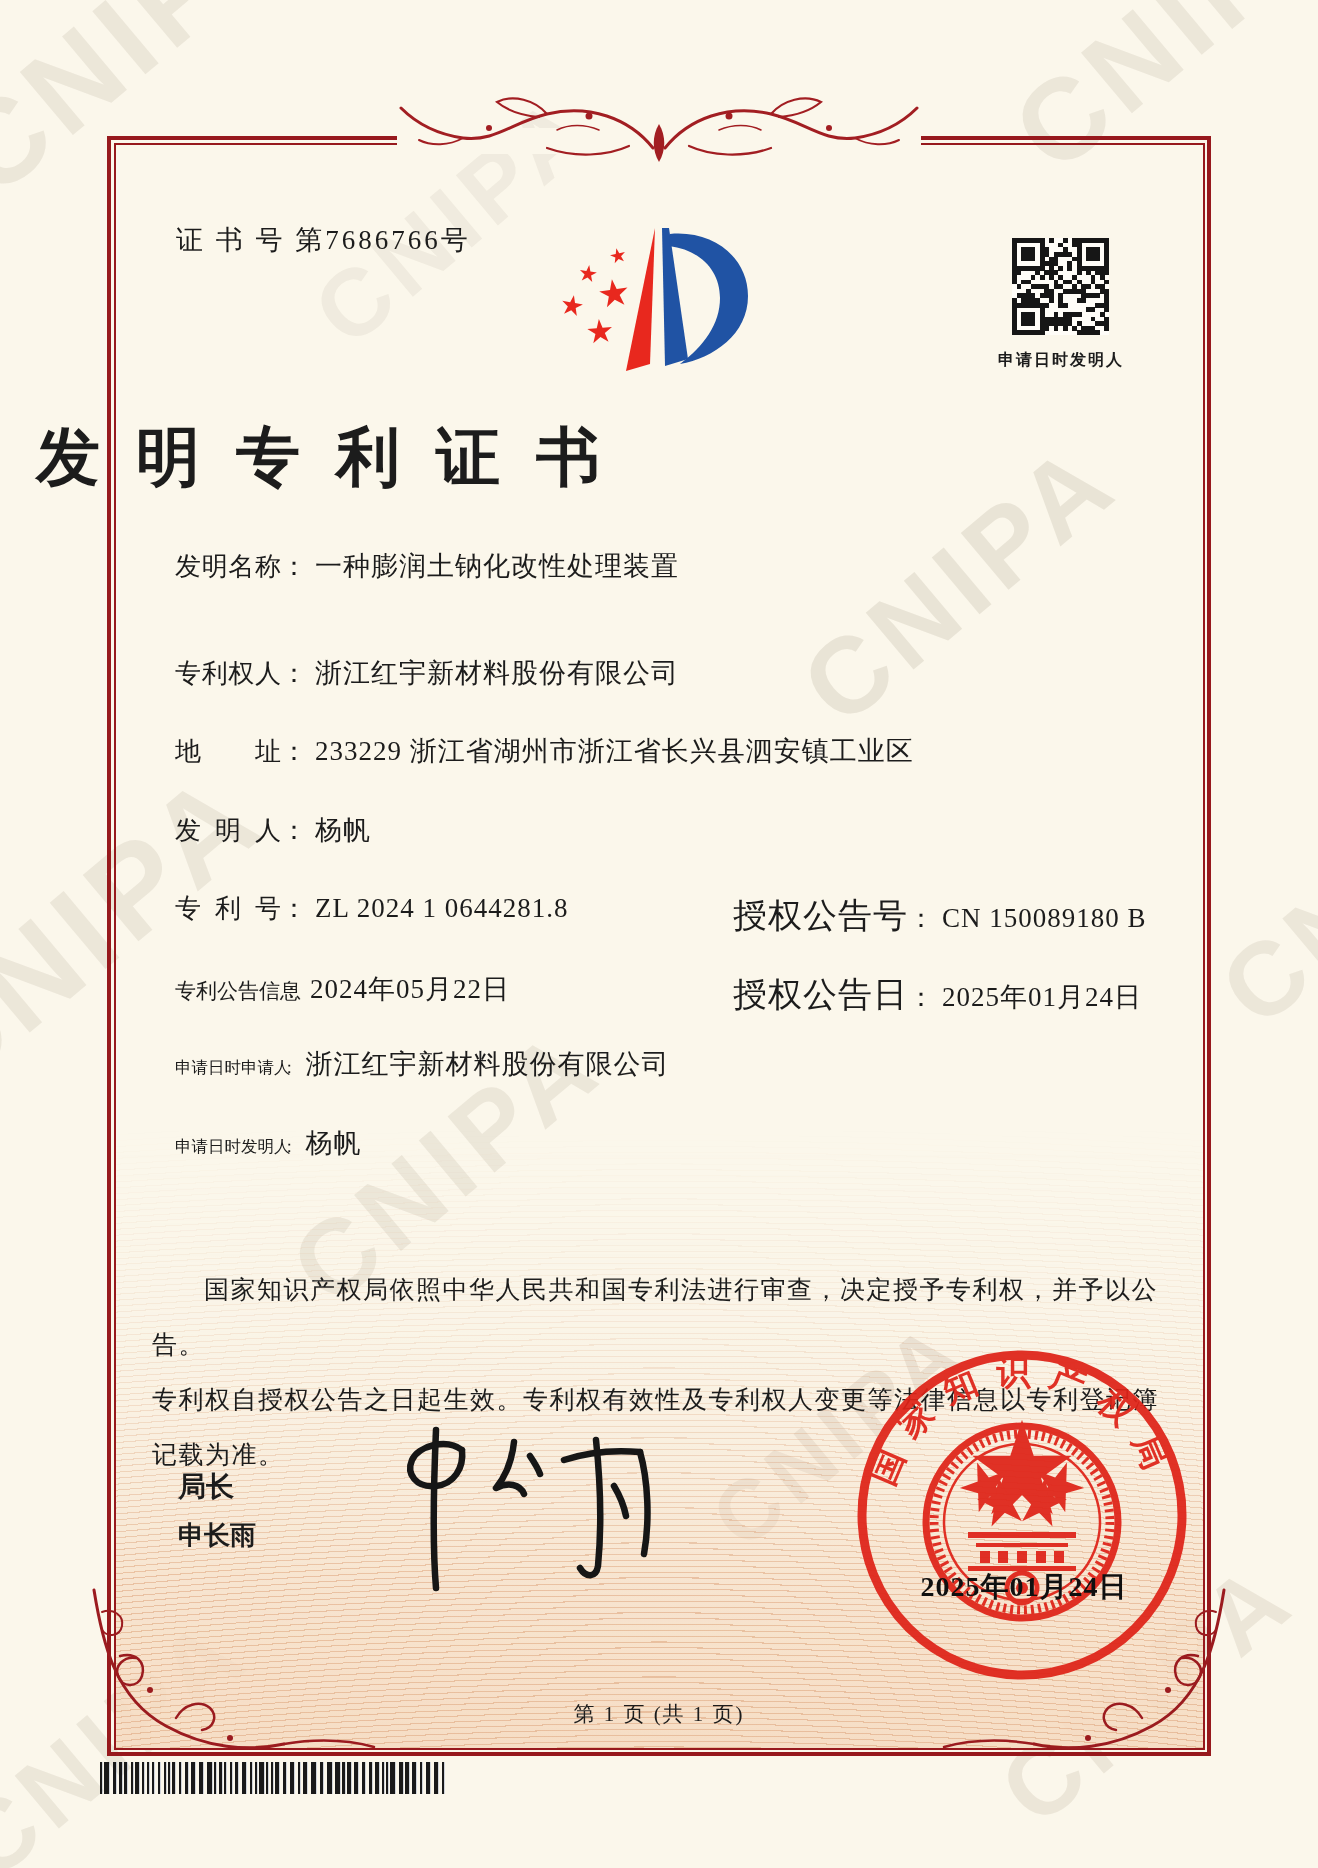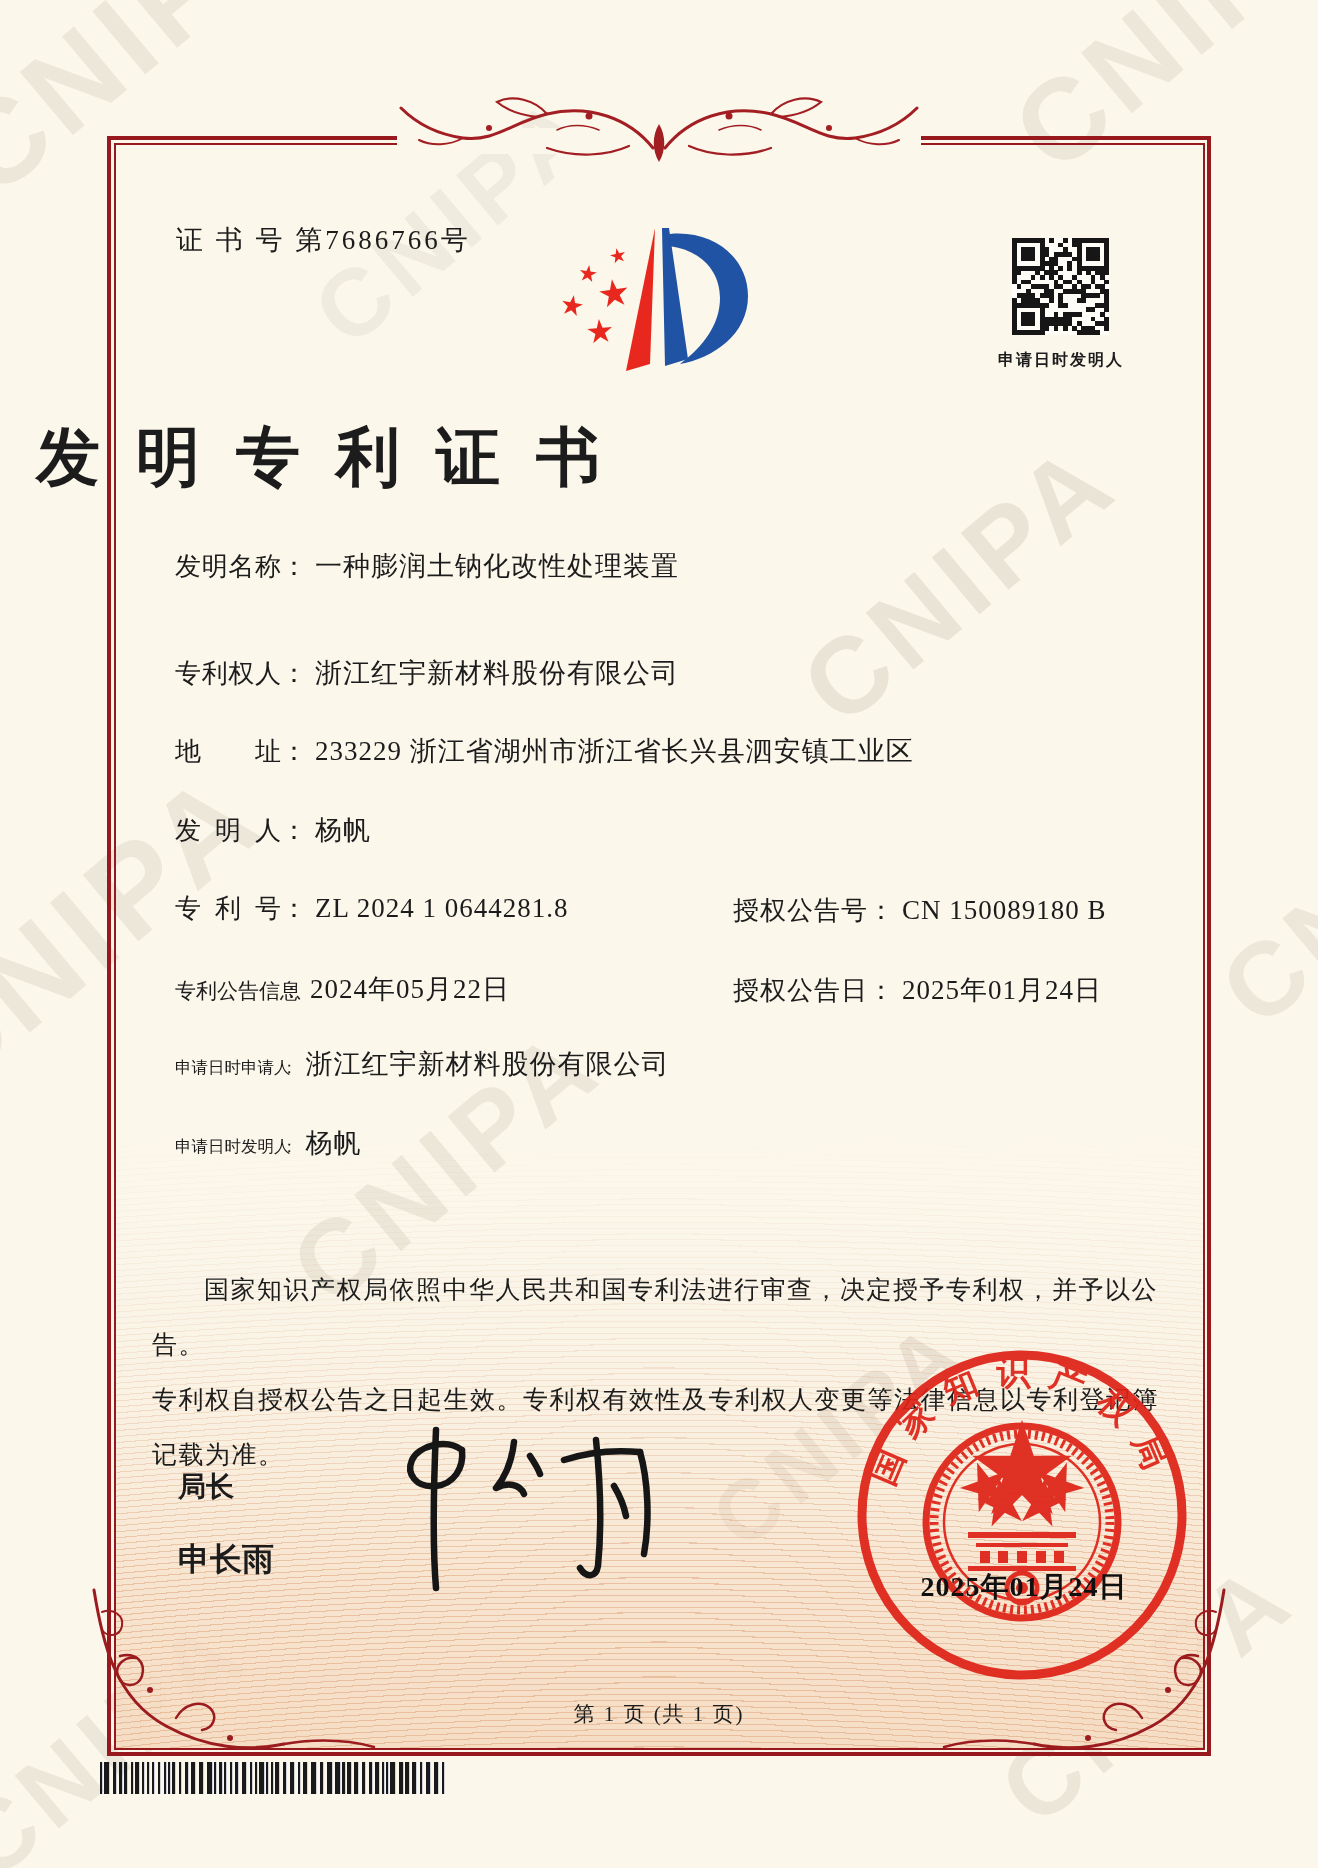--- a/index.html
+++ b/index.html
@@ -39,35 +39,35 @@
   .title{position:absolute;left:0;right:0;top:414px;text-align:left;font-size:64px;font-weight:700;
          letter-spacing:36px;padding-left:36px;}
   
   .row{position:absolute;left:175px;white-space:nowrap;}
   .row .lbl{display:inline-block;width:106px;text-align:justify;text-align-last:justify;font-size:26px;}
   .row .colon{font-size:26px;}
   .row .val{font-size:27px;letter-spacing:1px;margin-left:8px;}
   .row.mid .lbl,.row.mid .colon{font-size:21px;}
   .row.long .lbl,.row.long .colon{font-size:16.5px;}
   .rrow{position:absolute;left:733px;white-space:nowrap;}
-  .rrow .lbl{font-size:26px;letter-spacing:1px;margin-top:48px;}
+  .rrow .lbl{font-size:34px;letter-spacing:1px;margin-top:48px;}
   .rrow .colon{font-size:26px;}
   .rrow .val{font-size:27px;letter-spacing:1px;margin-left:8px;}
   .r0{top:548px;} .r1{top:655px;} .r2{top:733px;} .r3{top:812px;}
   .r4{top:891px;} .r5{top:971px;} .r6{top:1046px;} .r7{top:1125px;}
   .rr0{top:893px;} .rr1{top:972px;}
   
   .stmt{position:absolute;left:152px;top:1262px;width:1032px;font-size:25px;line-height:55px;
         letter-spacing:1.5px;}
   .stmt .l1{text-indent:52px;}
   
   .sigtitle{position:absolute;left:178px;top:1468px;font-size:28px;font-weight:600;
             font-family:"Liberation Sans",sans-serif;}
-  .signame{position:absolute;left:178px;top:1518px;font-size:32px;font-weight:600;
-           font-family:"Liberation Sans",sans-serif;margin-top:20px;}
+  .signame{position:absolute;left:178px;top:1518px;font-size:26px;font-weight:600;
+           font-family:"Liberation Sans",sans-serif;}
   .sig{position:absolute;left:358px;top:1416px;}
   .seal{position:absolute;left:842px;top:1350px;opacity:.93;}
   .sealdate{position:absolute;left:852px;top:1568px;width:344px;text-align:center;font-size:28px;
             font-weight:600;letter-spacing:1px;color:#101010;}
   
   .pgnum{position:absolute;left:0;right:0;top:1700px;text-align:center;font-size:21px;letter-spacing:2px;}
   .barcode{position:absolute;left:100px;top:1762px;width:348px;height:32px;}
   .barcode i{position:absolute;top:0;bottom:0;background:#191919;box-shadow:0.5px 0 0 rgba(60,90,160,.45);}
   .flourish{position:absolute;pointer-events:none;}
   .fl-br{transform:scaleX(-1);}

